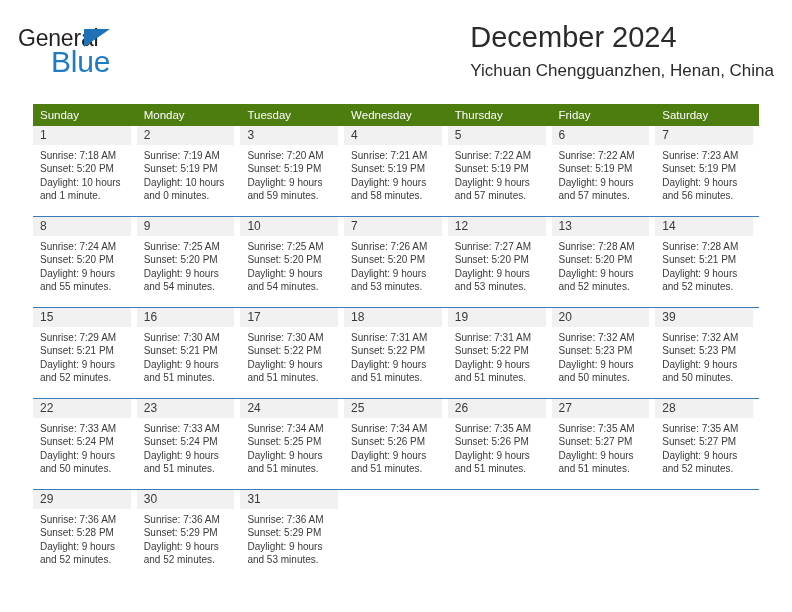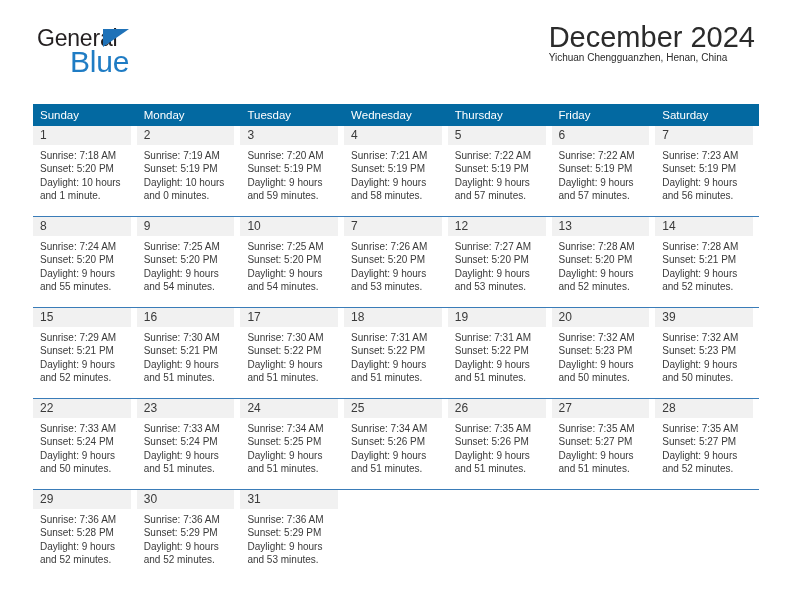--- a/index.html
+++ b/index.html
@@ -12,21 +12,21 @@
     background: #ffffff;
     font-family: "Liberation Sans", sans-serif;
     color: #2b2b2b;
     overflow: hidden;
   }
   .page {
     position: relative;
     width: 788px;
     height: 612px;
     box-sizing: border-box;
-    padding: 0 33px;
+    padding: 0 14px;
   }
 
   
   .header {
     position: relative;
     height: 72px;
     padding-top: 20px;
     box-sizing: border-box;
   }
   .logo {
@@ -72,39 +72,40 @@
   }
   .cal-title {
     font-size: 29px;
     color: #2b2b2b;
     line-height: 1.05;
     font-weight: normal;
     margin: 0;
     white-space: nowrap;
   }
   .cal-subtitle {
-    font-size: 10px;
+    font-size: 17px;
     color: #2b2b2b;
+    margin-top: 9px;
     white-space: nowrap;
   }
 
   
   .calendar {
     position: absolute;
     left: 33px;
     top: 104px;
     width: 726px;
   }
   table.cal {
     border-collapse: collapse;
     table-layout: fixed;
     width: 726px;
   }
   table.cal th {
-    background: #0369a1;
+    background: #4d7c0f;
     color: #ffffff;
     font-size: 11.5px;
     font-weight: normal;
     text-align: left;
     padding: 5px 0 5px 7px;
     height: 11px;
     border: none;
   }
   td.daycell {
     vertical-align: top;

